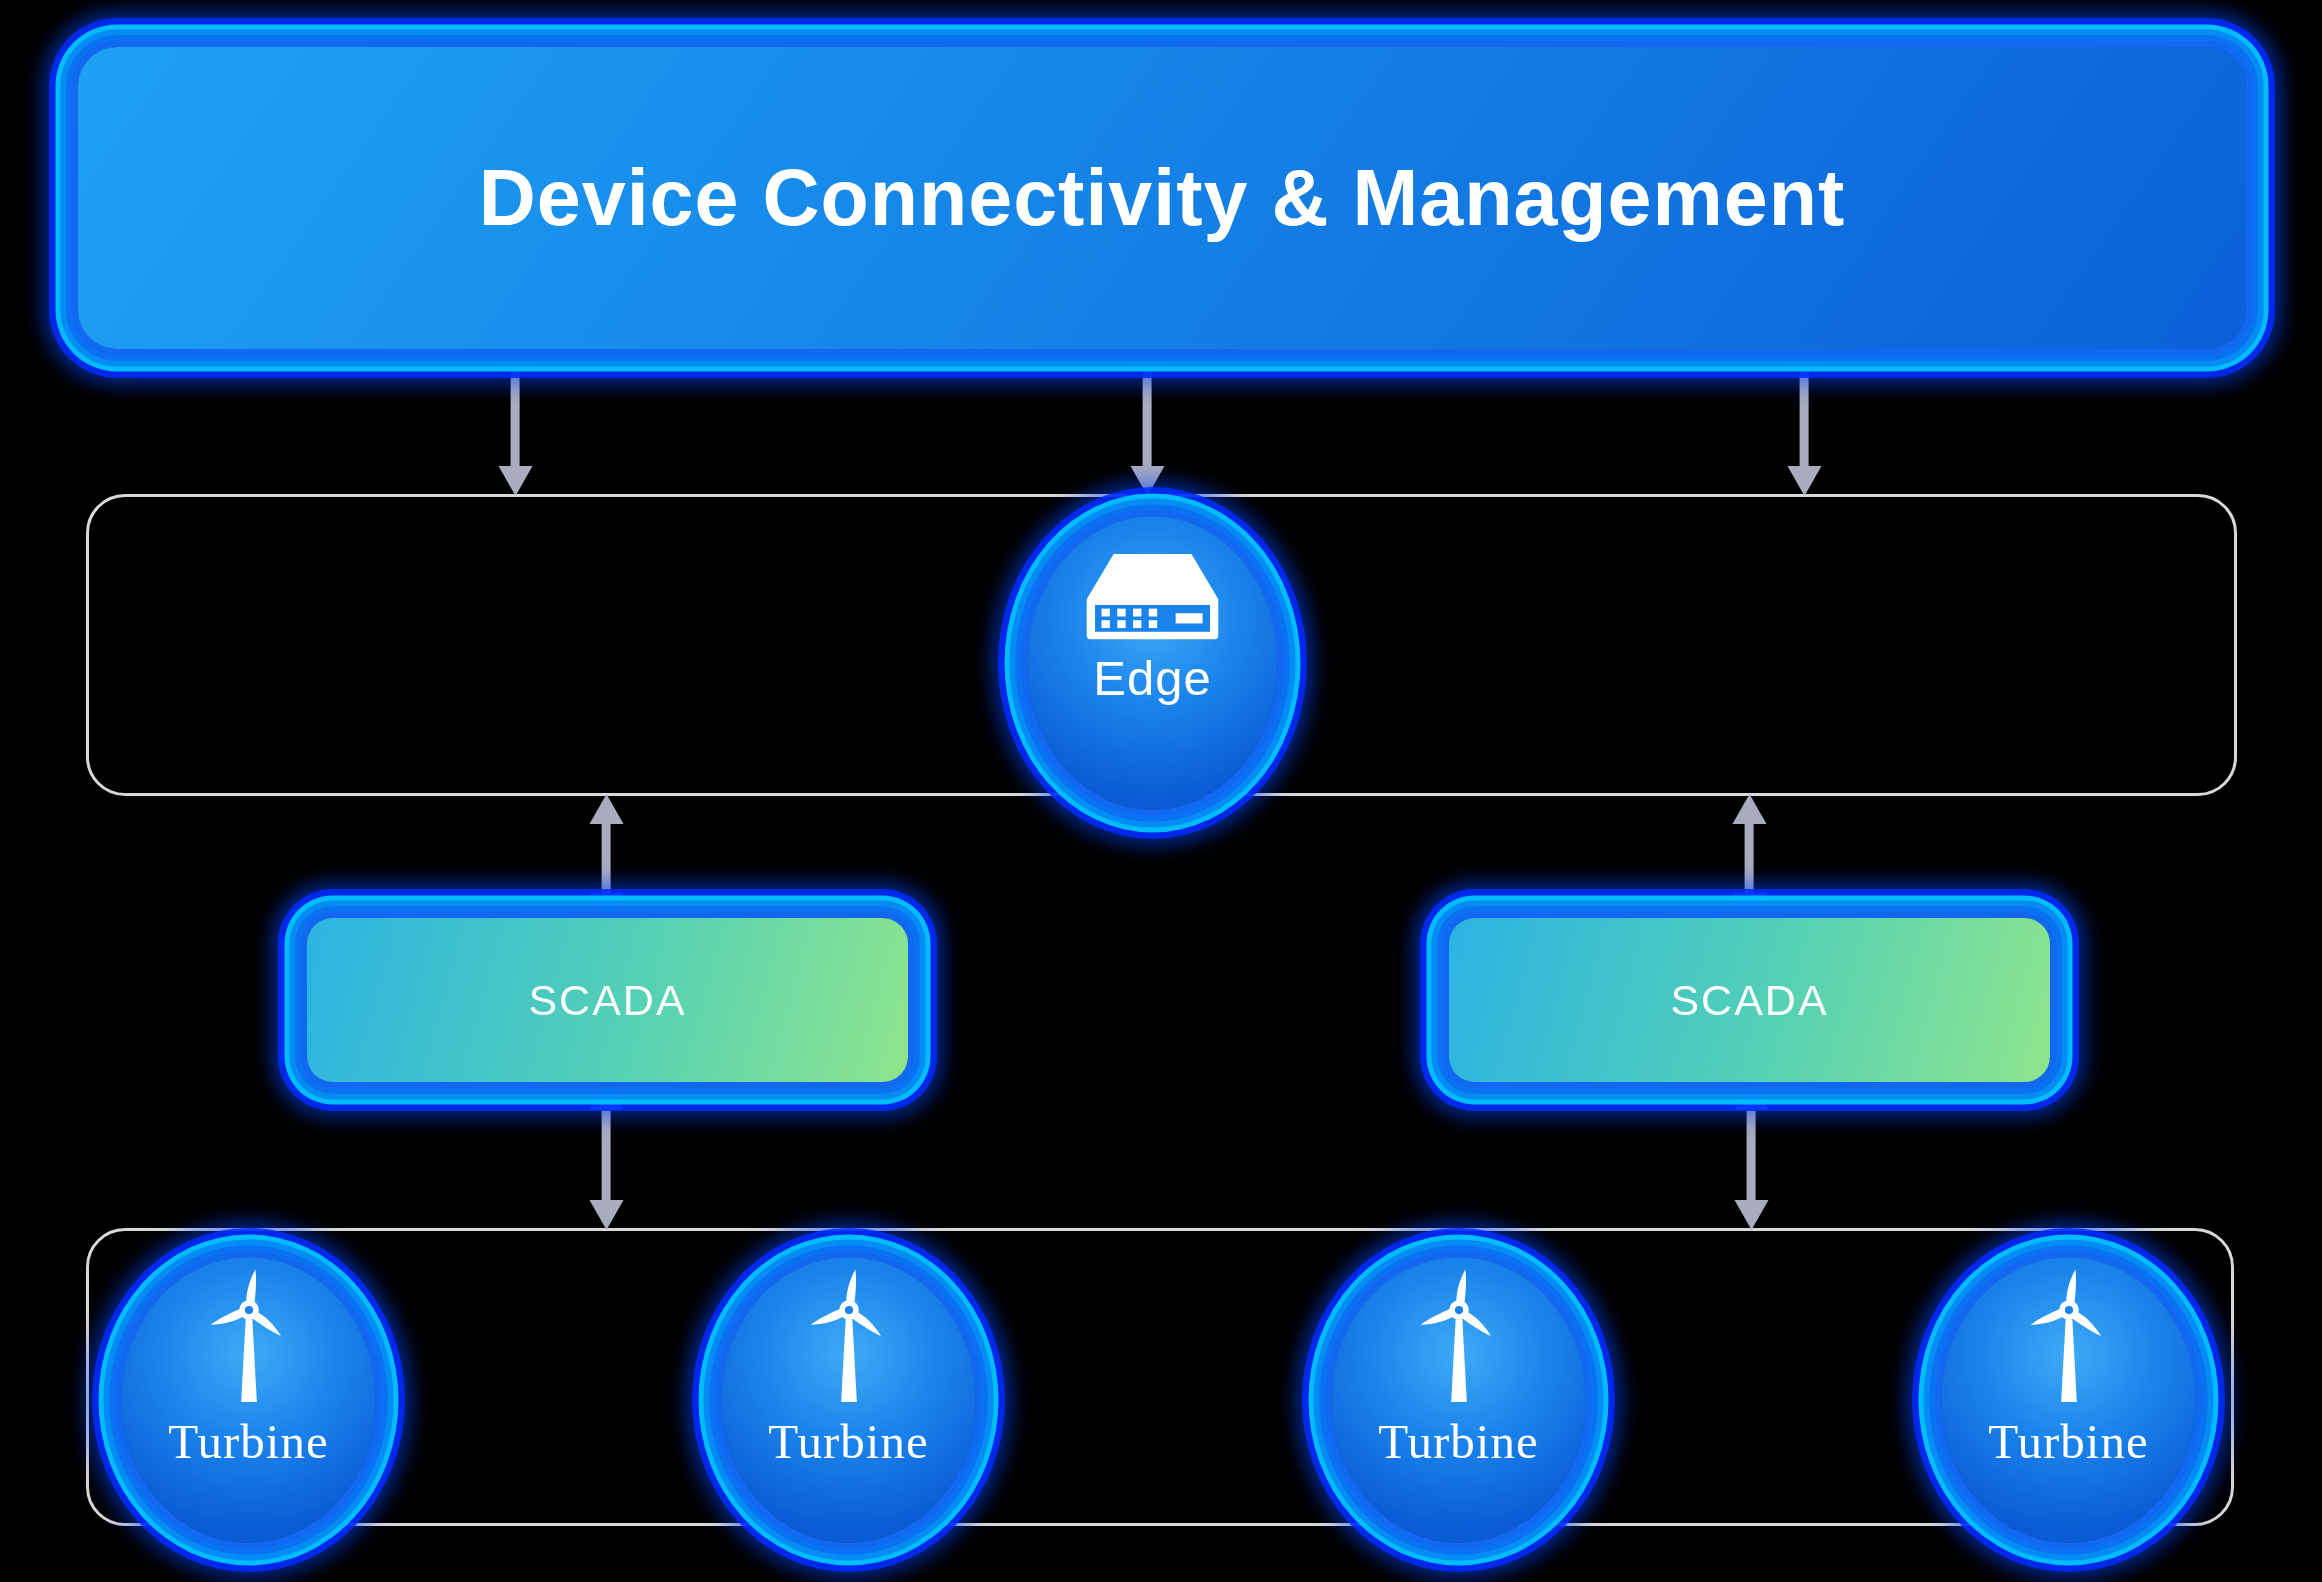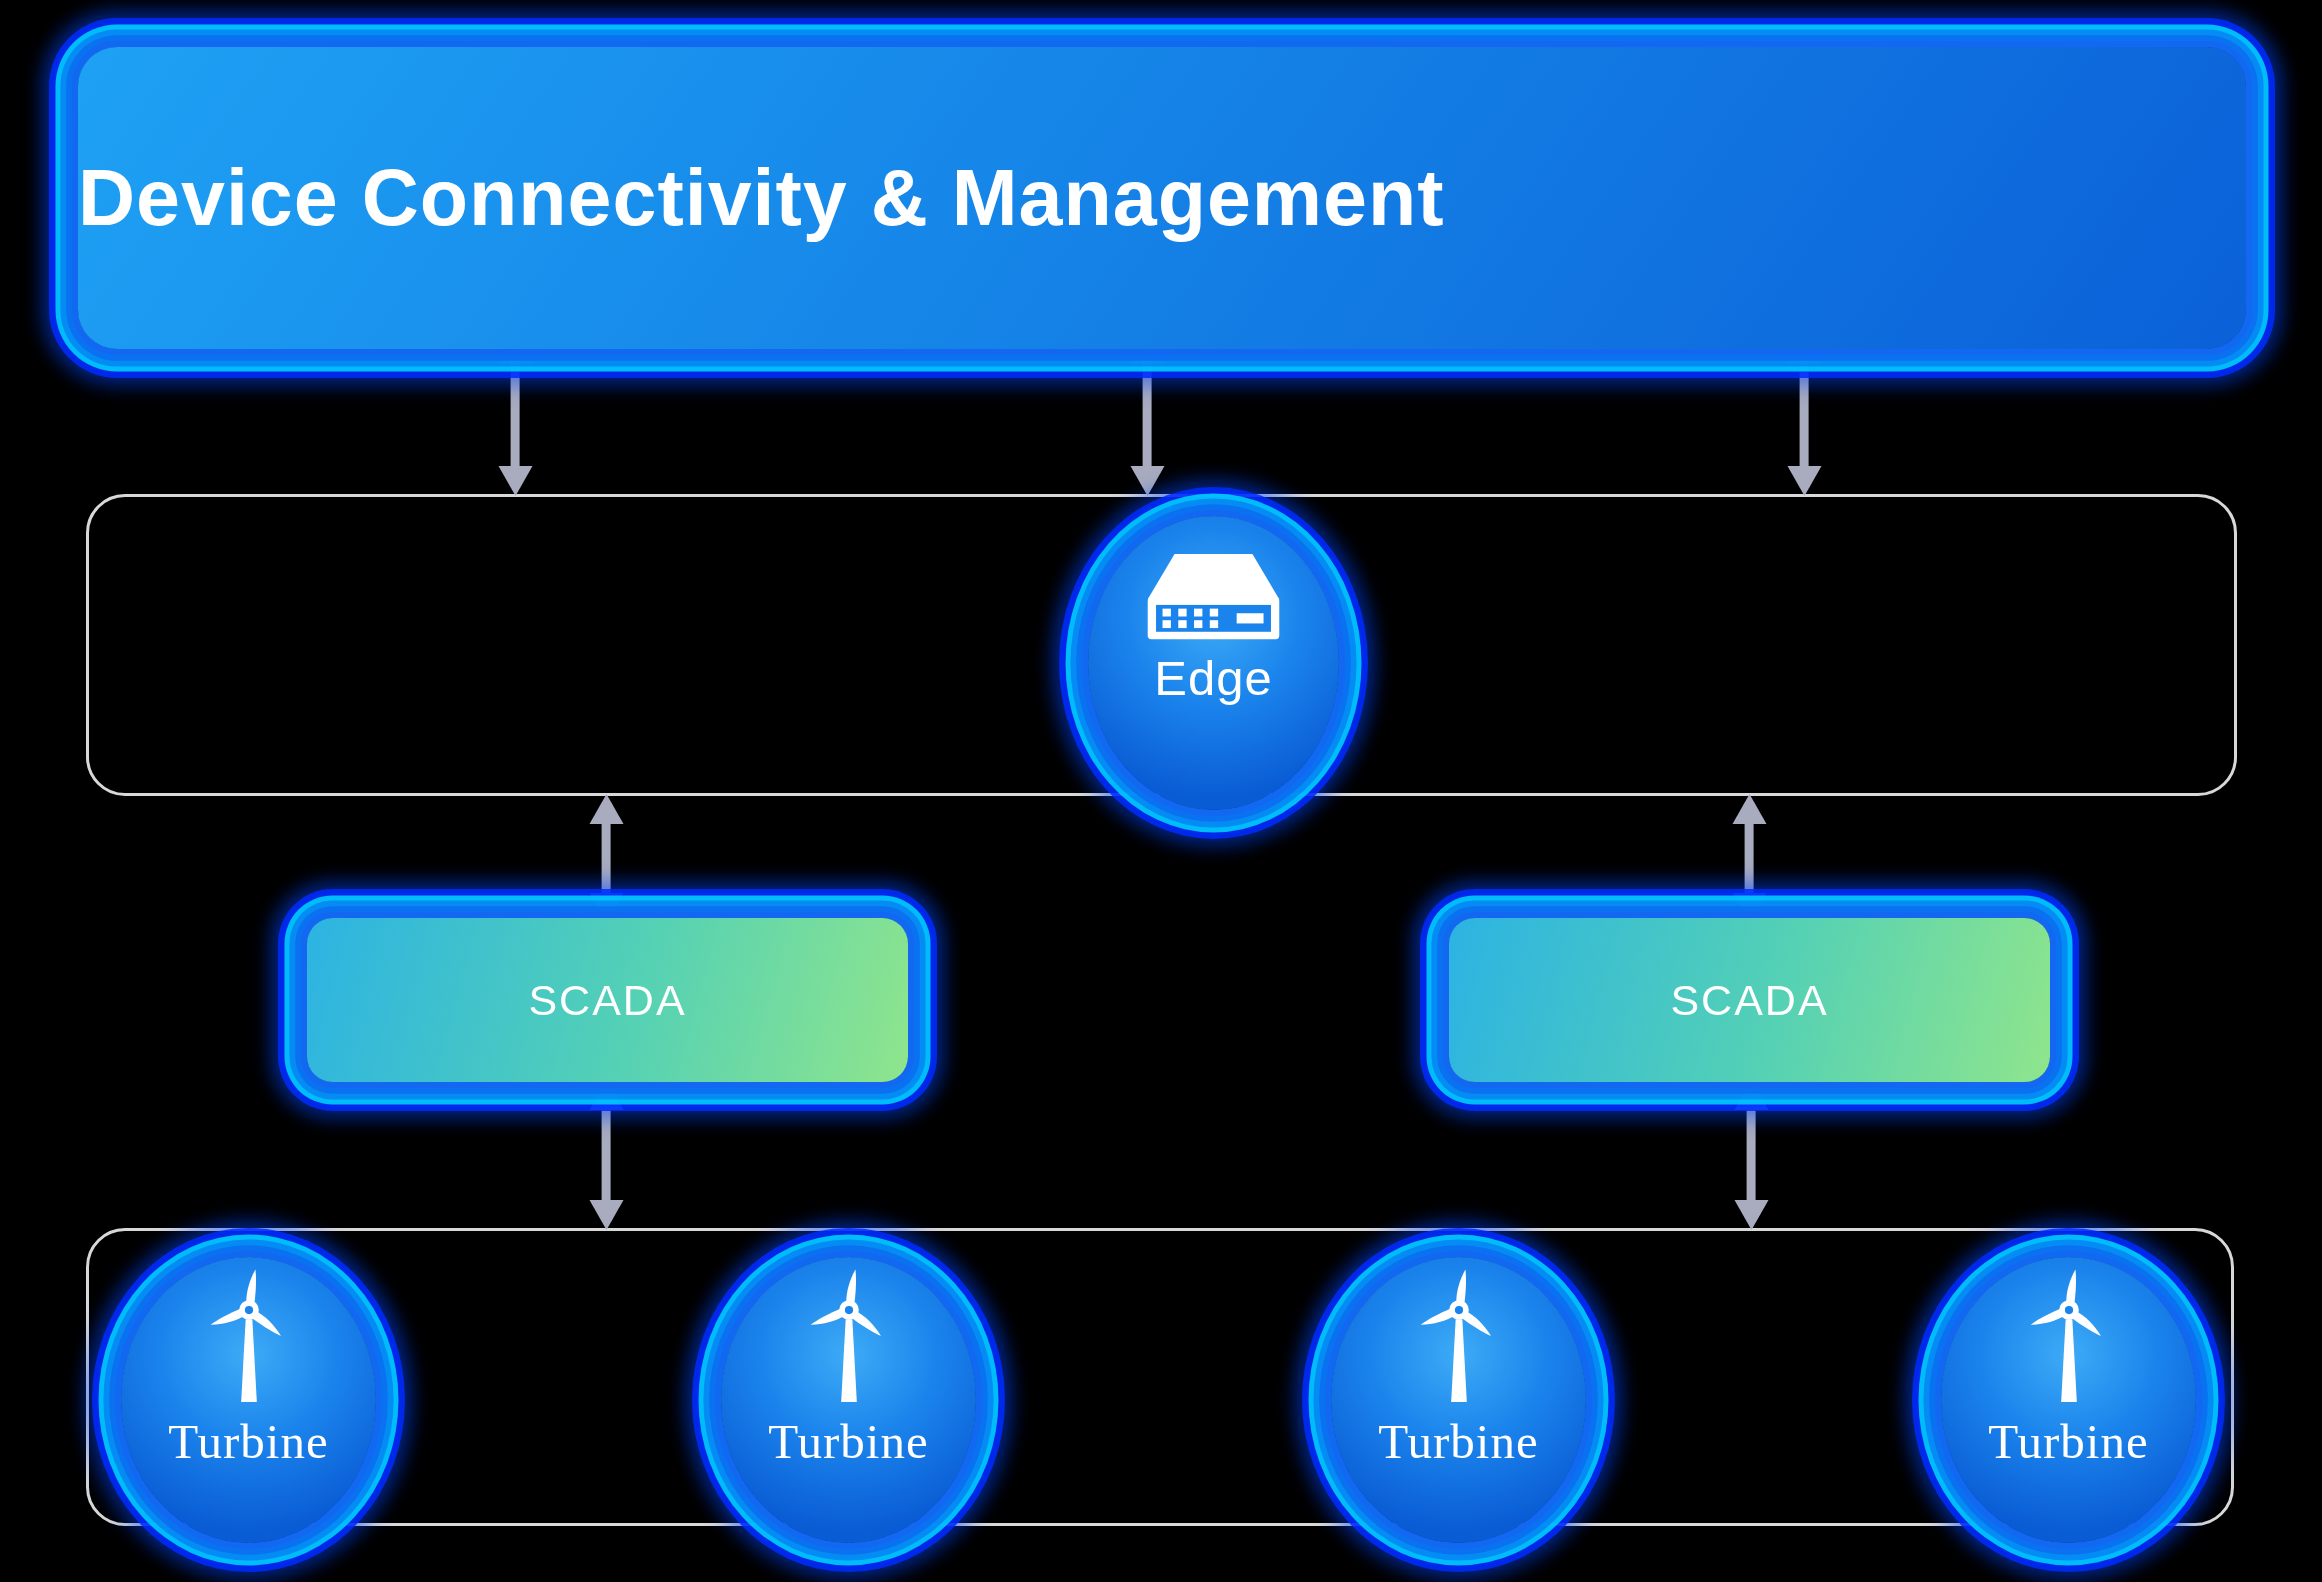--- a/index.html
+++ b/index.html
@@ -25,21 +25,21 @@
       0 0 0 17.6px rgba(10,64,235,.38),
       0 0 0 22.5px rgba(0,225,255,.80),
       0 0 0 29px rgba(0,42,255,.85),
       0 0 17.6px 37px rgba(0,70,255,.50);
   }
 
   .banner{
     position:absolute;left:78px;top:47px;width:2168px;height:302px;
     border-radius:39px;z-index:2;
     background:linear-gradient(125deg,var(--banner-a) 0%,var(--banner-b) 100%);
-    display:flex;align-items:center;
+    display:flex;align-items:center;justify-content:center;
   }
   .banner-title{
     color:var(--text);font-size:79px;font-weight:bold;letter-spacing:1px;white-space:nowrap;
   }
 
   .layer-container{
     position:absolute;border:3.9px solid var(--border-gray);border-radius:39px;
     background:transparent;z-index:0;
   }
   .container-edge{left:86px;top:494px;width:2151px;height:302px;}
@@ -74,21 +74,21 @@
     display:flex;align-items:center;justify-content:center;
   }
   .scada-left{left:307px;} .scada-right{left:1449px;}
   .scada-label{color:var(--text);font-size:43px;letter-spacing:2px;}
 
   .node{
     position:absolute;border-radius:50%;z-index:3;
     background:radial-gradient(ellipse 72% 62% at 50% 34%,var(--node-a) 0%,var(--node-m) 48%,var(--node-b) 100%);
     display:flex;flex-direction:column;align-items:center;
   }
-  .node-edge{left:1088px;top:516px;width:251px;height:294px;padding-top:35px;}
+  .node-edge{left:1027px;top:516px;width:251px;height:294px;padding-top:35px;}
   .node-turbine{top:1257px;width:255px;height:286px;padding-top:7.8px;font-family:Liberation Serif, serif;}
   .nt-1{left:121px;} .nt-2{left:721px;} .nt-3{left:1331px;} .nt-4{left:1941px;}
   .node-label{color:var(--text);font-size:49px;letter-spacing:1px;margin-top:5.9px;}
   .icon{display:block;line-height:0;}
 </style>
 </head>
 <body>
 
 <div class="page">
 

